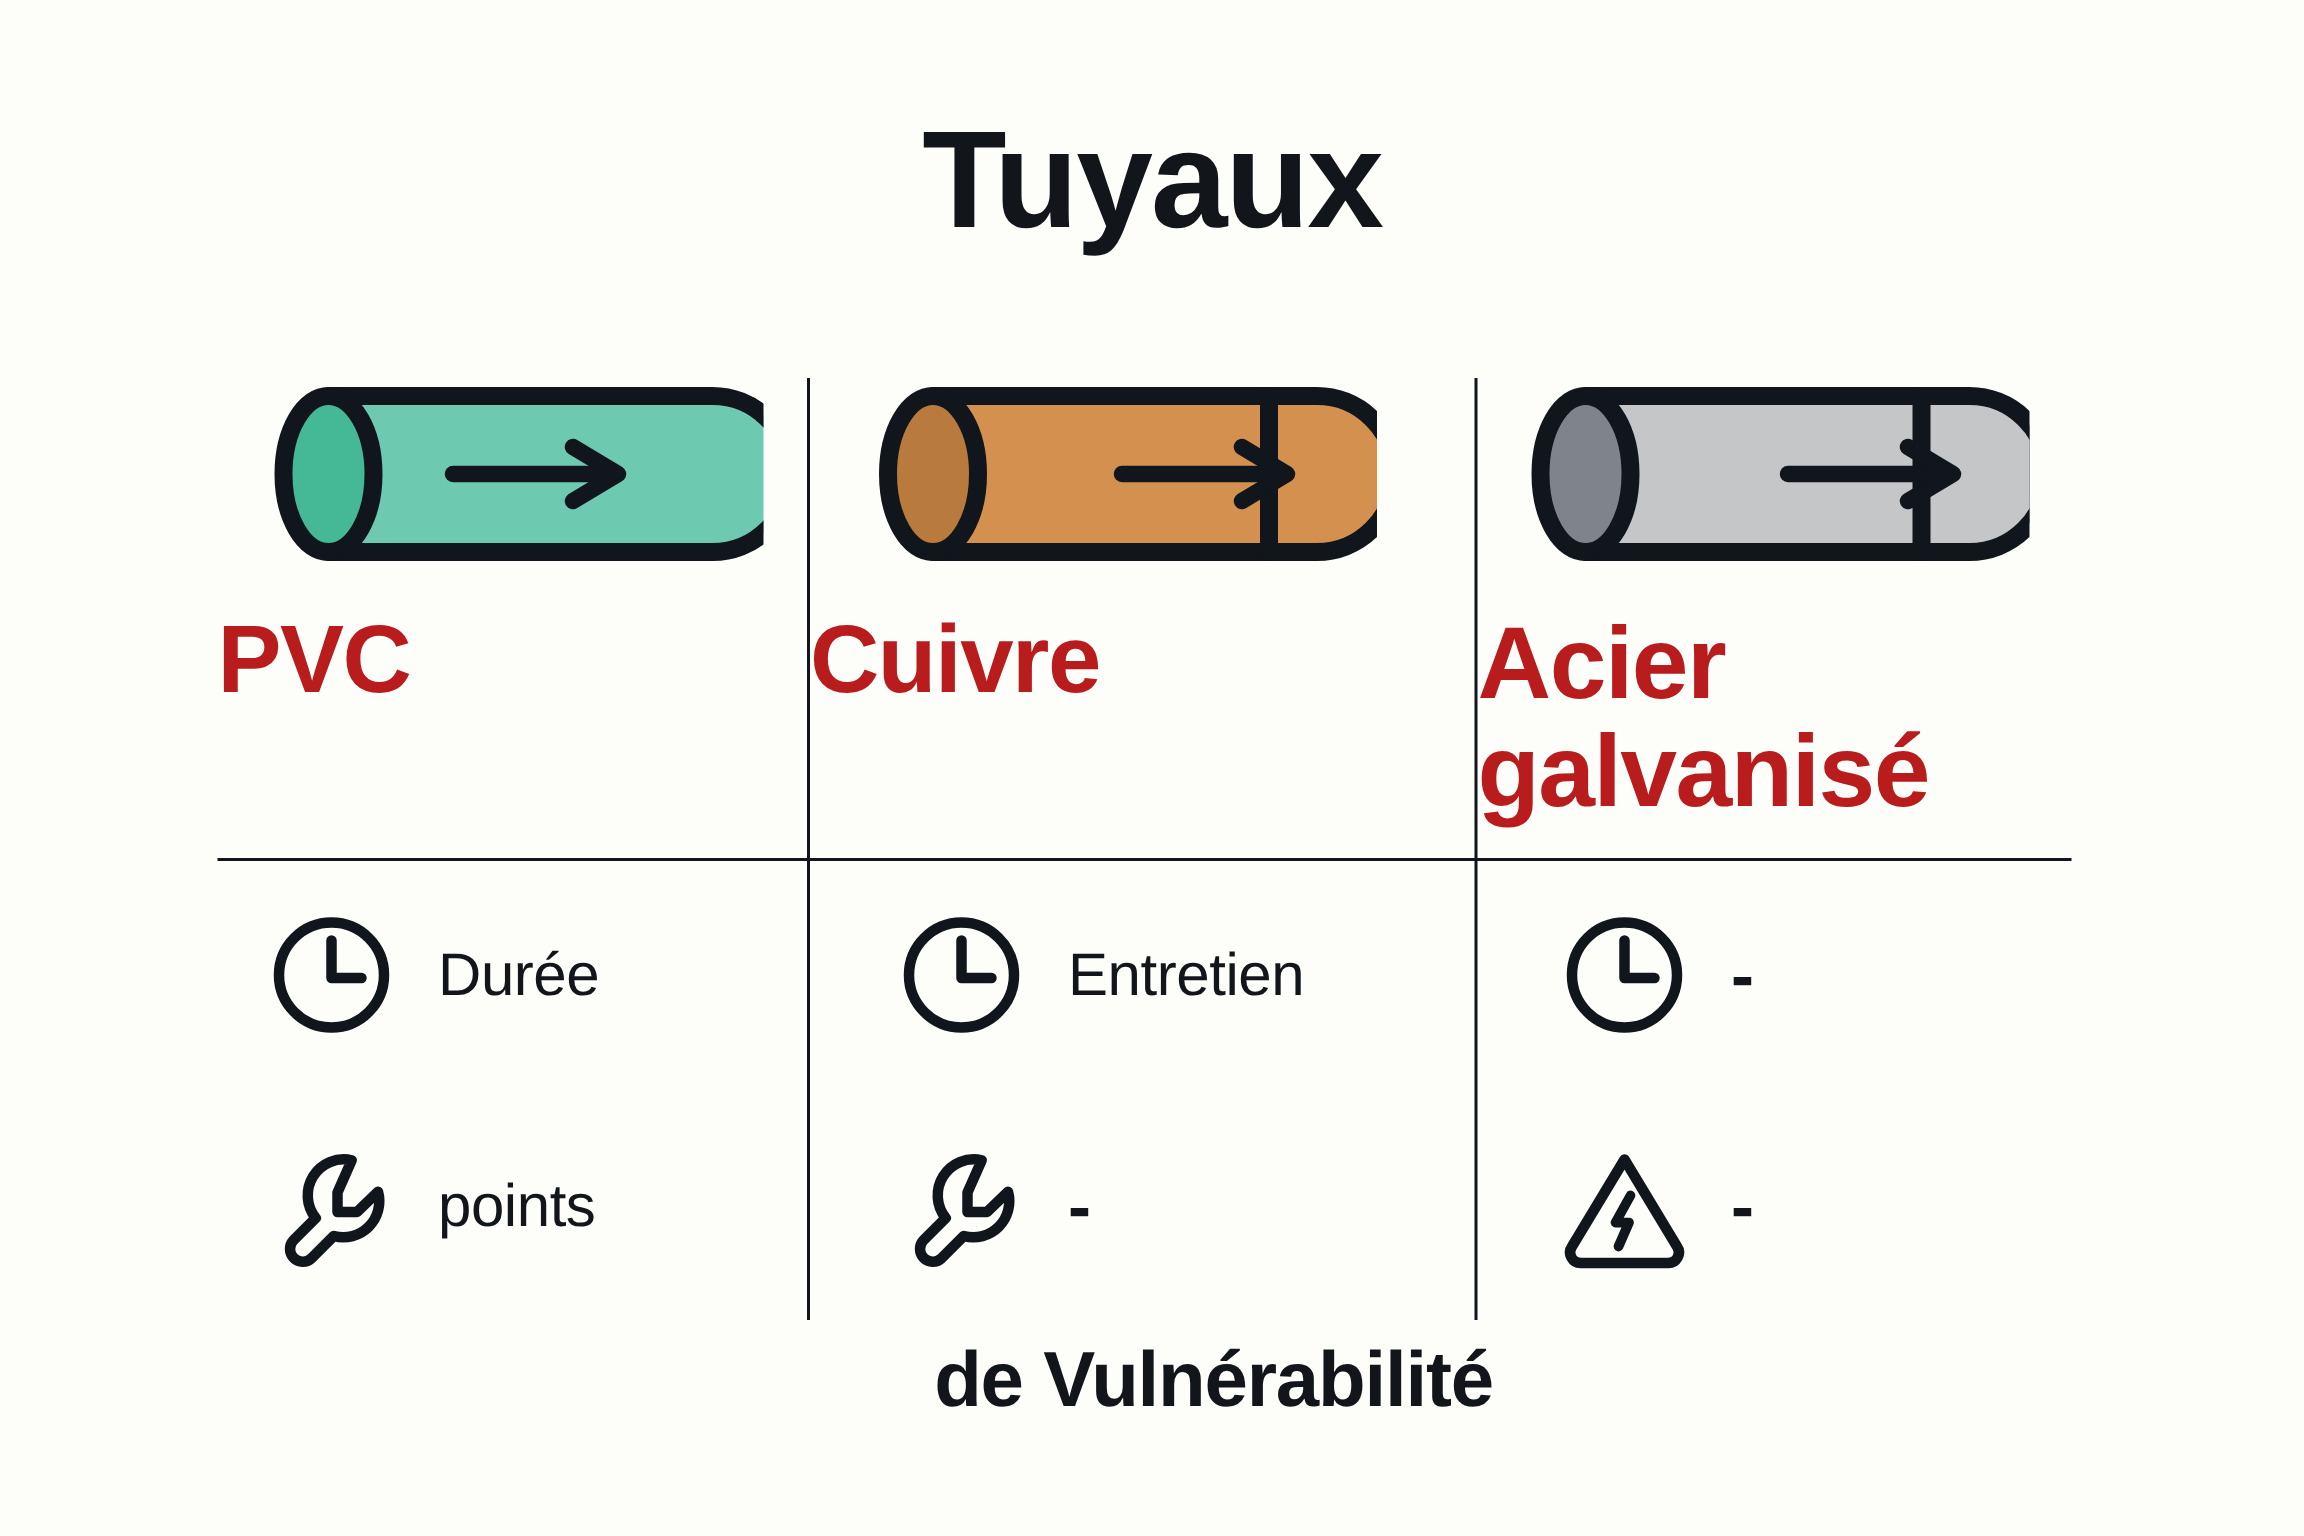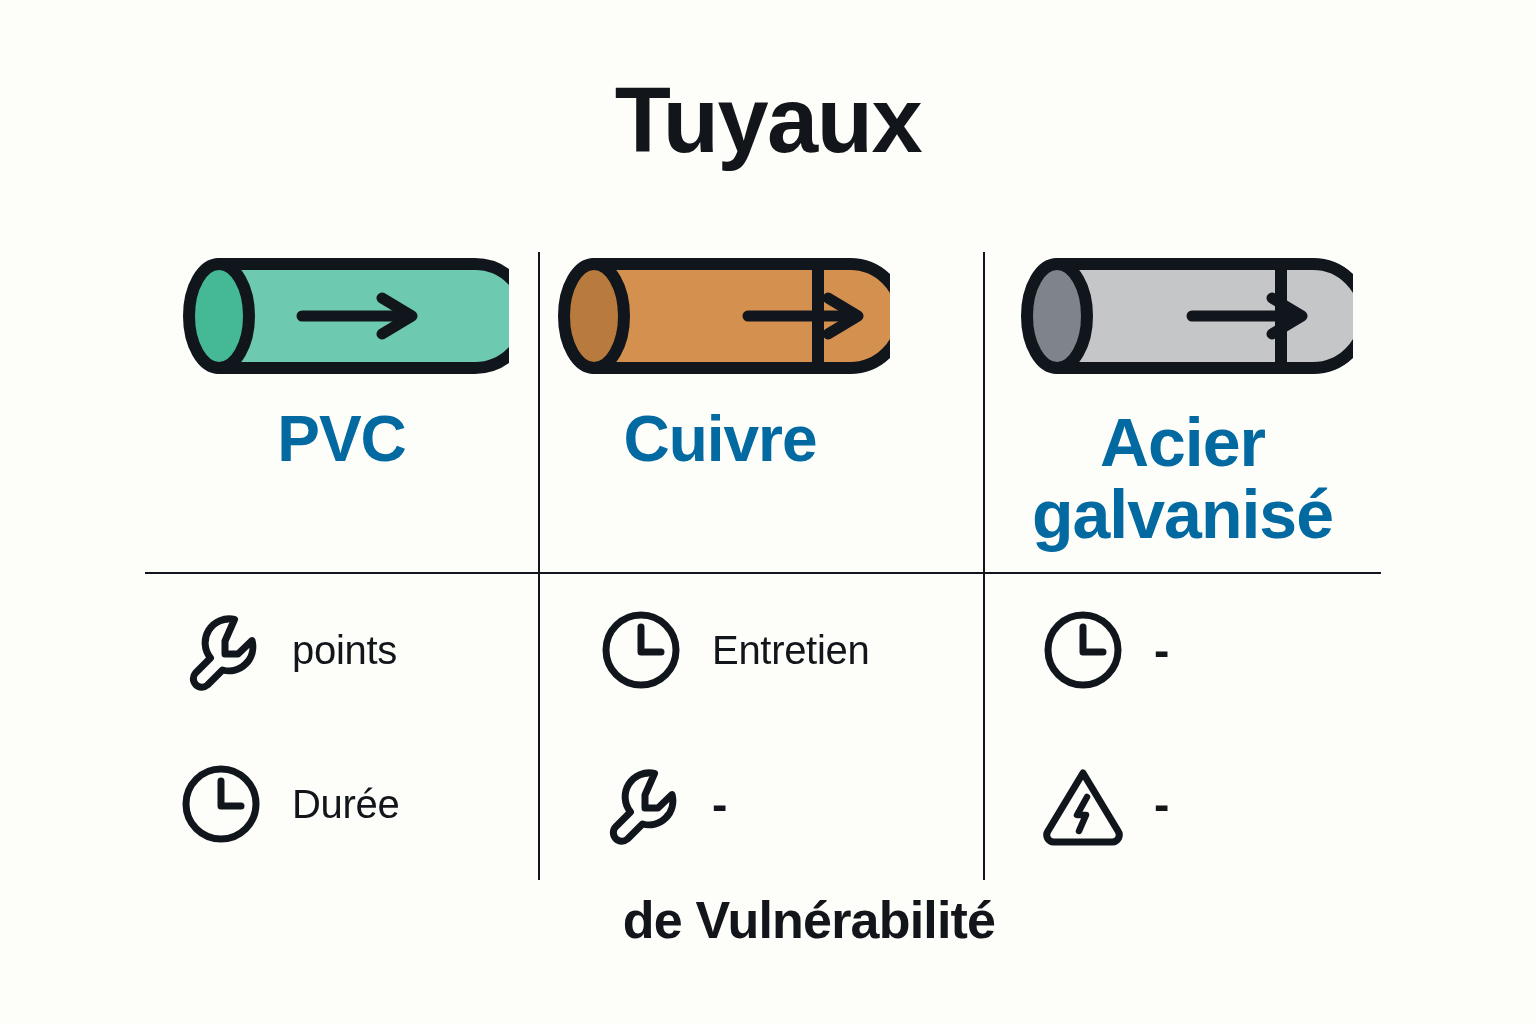--- a/index.html
+++ b/index.html
@@ -55,40 +55,39 @@
     height: 2px;
     background: #11161c;
   }
 
   
   .column {
     position: absolute;
     top: 250px;
   }
   #col-pvc   { left: 145px;  width: 393px; }
-  #col-cuivre{ left: 512px;  width: 416px; }
+  #col-cuivre{ left: 540px;  width: 416px; }
   #col-acier { left: 985px;  width: 395px; }
 
   
   .pipe-wrap {
     height: 132px;
     display: flex;
     align-items: center;
     justify-content: center;
   }
   .pipe-svg { display: block; }
 
   
   .material-name {
     margin-top: 24px;
-    text-align: center;
     font-size: 64px;
     font-weight: 700;
     letter-spacing: -1px;
-    color: #0369a1;
+    color: #b91c1c;
     line-height: 1.06;
   }
   #col-acier .material-name { font-size: 68px; }
 
   
   .attr-list {
     position: absolute;
     top: 600px;
   }
   #attrs-pvc    { left: 178px; }
@@ -199,34 +198,34 @@
 
   <svg style="position:absolute;left:1186px;top:292px" width="130" height="48" viewBox="0 0 130 48">
     <line x1="6" y1="24" x2="108" y2="24" stroke="#11161c" stroke-width="11" stroke-linecap="round"></line>
     <polyline points="86,6 116,24 86,42" fill="none" stroke="#11161c" stroke-width="11" stroke-linecap="round" stroke-linejoin="round"></polyline>
   </svg>
 
   <div class="attr-list" id="attrs-pvc">
     <div class="attr-row">
       <span class="attr-icon">
         <svg width="86" height="86" viewBox="0 0 86 86">
-          <path d="M56.5 12.5 a24 24 0 0 0 -24 38.5 L17.5 66 a8.5 8.5 0 0 0 12 12 L44.5 63 a24 24 0 0 0 29.5 -29.5 L60 47 L47 47 L47 34 Z" fill="none" stroke="#11161c" stroke-width="7" stroke-linejoin="round" stroke-linecap="round"></path>
-        </svg>
-      </span>
-      <span class="attr-label">points</span>
-    </div>
-    <div class="attr-row">
-      <span class="attr-icon">
-        <svg width="86" height="86" viewBox="0 0 86 86">
           <circle cx="43" cy="43" r="35" fill="none" stroke="#11161c" stroke-width="7"></circle>
           <polyline points="43,20 43,45 63,45" fill="none" stroke="#11161c" stroke-width="7" stroke-linecap="round" stroke-linejoin="round"></polyline>
         </svg>
       </span>
       <span class="attr-label">Durée</span>
     </div>
+    <div class="attr-row">
+      <span class="attr-icon">
+        <svg width="86" height="86" viewBox="0 0 86 86">
+          <path d="M56.5 12.5 a24 24 0 0 0 -24 38.5 L17.5 66 a8.5 8.5 0 0 0 12 12 L44.5 63 a24 24 0 0 0 29.5 -29.5 L60 47 L47 47 L47 34 Z" fill="none" stroke="#11161c" stroke-width="7" stroke-linejoin="round" stroke-linecap="round"></path>
+        </svg>
+      </span>
+      <span class="attr-label">points</span>
+    </div>
   </div>
 
   <div class="attr-list" id="attrs-cuivre">
     <div class="attr-row">
       <span class="attr-icon">
         <svg width="86" height="86" viewBox="0 0 86 86">
           <circle cx="43" cy="43" r="35" fill="none" stroke="#11161c" stroke-width="7"></circle>
           <polyline points="43,20 43,45 63,45" fill="none" stroke="#11161c" stroke-width="7" stroke-linecap="round" stroke-linejoin="round"></polyline>
         </svg>
       </span>

